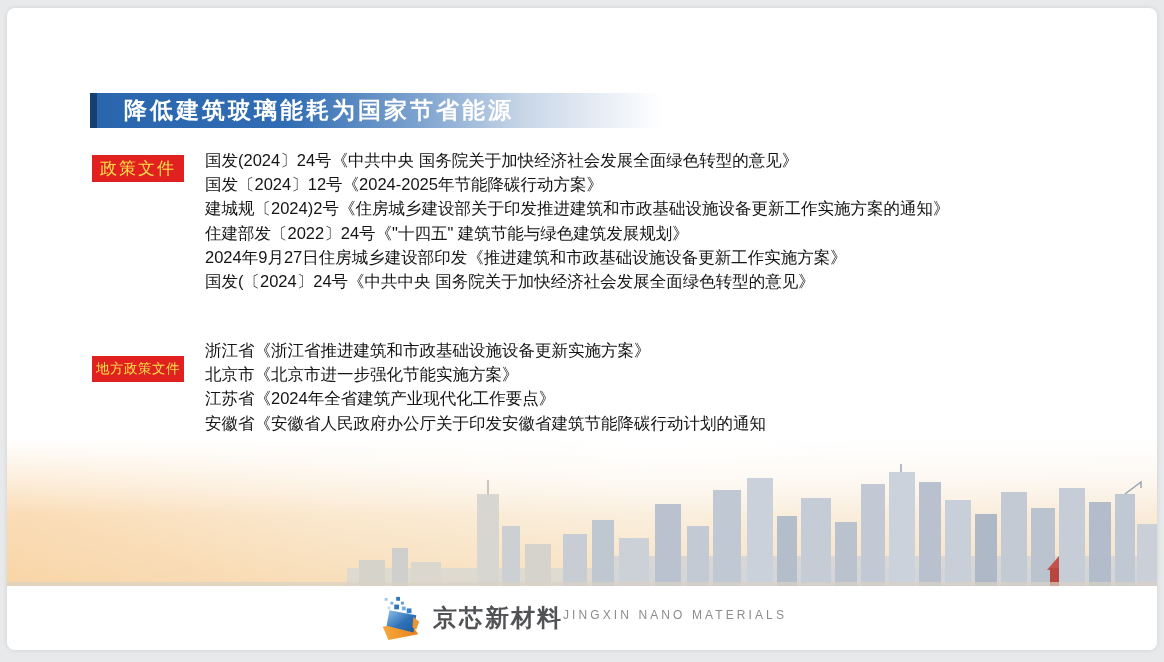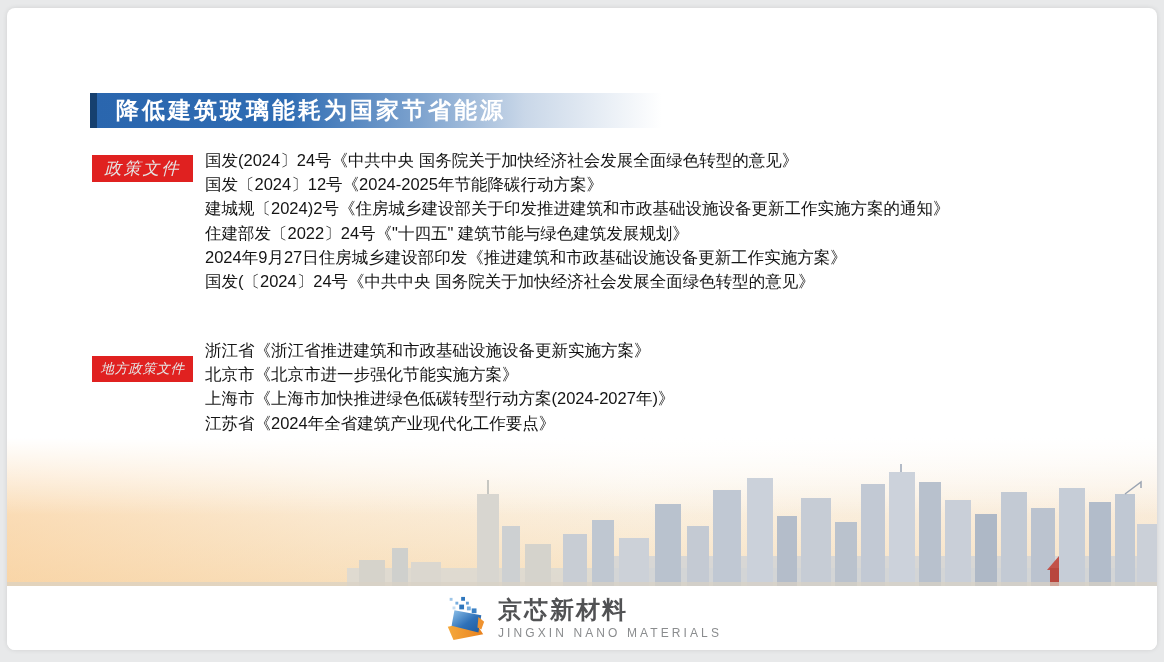--- a/index.html
+++ b/index.html
@@ -23,32 +23,31 @@
     display:flex; align-items:center;
     background:linear-gradient(90deg,
       #16406f 0px, #16406f 7px,
       var(--title-bar-blue,#2a66ae) 7px,
       #2f6cb3 34%,
       #7fa4cf 58%,
       #c9d7e8 76%,
       rgba(255,255,255,0) 100%);
   }
   .title-bar h1 {
-    margin:4px; padding-left:22px;
+    margin:12px; padding-left:22px;
     font-size:23px; letter-spacing:3px; font-weight:bold;
     color:var(--title-text,#ffffff);
     white-space:nowrap;
   }
   
   .badge {
-    position:absolute; left:85px; width:101px;
+    position:absolute; left:85px; width:92px;
     display:flex; align-items:center; justify-content:center;
-    background:var(--badge-red,#e02120); color:#e5e5e5;
+    background:var(--badge-red,#e02120); color:#fde047;
     white-space:nowrap;
-    font-style:italic;
   }
   .badge.national { top:147px; height:27px; font-size:17px; letter-spacing:2px; }
   .badge.local    { top:348px; height:26px; font-size:13.5px; letter-spacing:0.5px; }
   
   ul.policy-list {
     position:absolute; left:198px; margin:0; padding:0; list-style:none;
     color:#141414; font-size:16.5px;
   }
   ul.policy-list li { line-height:24.2px; white-space:nowrap; }
   ul.policy-list.national { top:140px; }
@@ -67,21 +66,21 @@
   }
   .skyline svg { position:absolute; left:0; bottom:0; width:100%; height:122px; display:block; }
   
   .footer {
     position:absolute; left:0; top:578px; width:1150px; height:64px;
     background:#ffffff;
     display:flex; align-items:center; justify-content:center;
   }
   .logo { display:flex; align-items:center; gap:10px; }
   .logo-icon { width:46px; height:46px; }
-  .logo-text { display:flex; flex-direction:column; }
+  .logo-text { display:flex; flex-direction:row; }
   .logo-name {
     font-size:24px; letter-spacing:2px; color:#515254; font-weight:bold;
     line-height:26px; white-space:nowrap;
   }
   .logo-sub {
     font-size:12px; letter-spacing:3.1px; color:#8a8c8e;
     margin-top:3px; white-space:nowrap;
   }
 </style>
 </head>
@@ -101,21 +100,20 @@
         <li>建城规〔2024)2号《住房城乡建设部关于印发推进建筑和市政基础设施设备更新工作实施方案的通知》</li>
         <li>住建部发〔2022〕24号《"十四五" 建筑节能与绿色建筑发展规划》</li>
         <li>2024年9月27日住房城乡建设部印发《推进建筑和市政基础设施设备更新工作实施方案》</li>
         <li>国发(〔2024〕24号《中共中央 国务院关于加快经济社会发展全面绿色转型的意见》</li>
       </ul>
 
     <span class="badge local">地方政策文件</span>
     <ul class="policy-list local">
         <li>浙江省《浙江省推进建筑和市政基础设施设备更新实施方案》</li>
         <li>北京市《北京市进一步强化节能实施方案》</li>
-        <li>上海市《上海市加快推进绿色低碳转型行动方案(2024-2027年)》</li>
         <li>江苏省《2024年全省建筑产业现代化工作要点》</li>
         <li>安徽省《安徽省人民政府办公厅关于印发安徽省建筑节能降碳行动计划的通知</li>
         <li>山西省《山西省加快推动建筑领域节能降碳工作实施方案》</li>
         <li>内蒙古《内蒙古自治区加快推动建筑领域节能降碳实施方案》</li>
       </ul>
 
     <div class="skyline">
       <svg viewBox="0 0 1150 122" preserveAspectRatio="none" aria-hidden="true">
 
         <rect x="340" y="104" width="810" height="18" fill="#dbd9d2" opacity="0.9"></rect>

